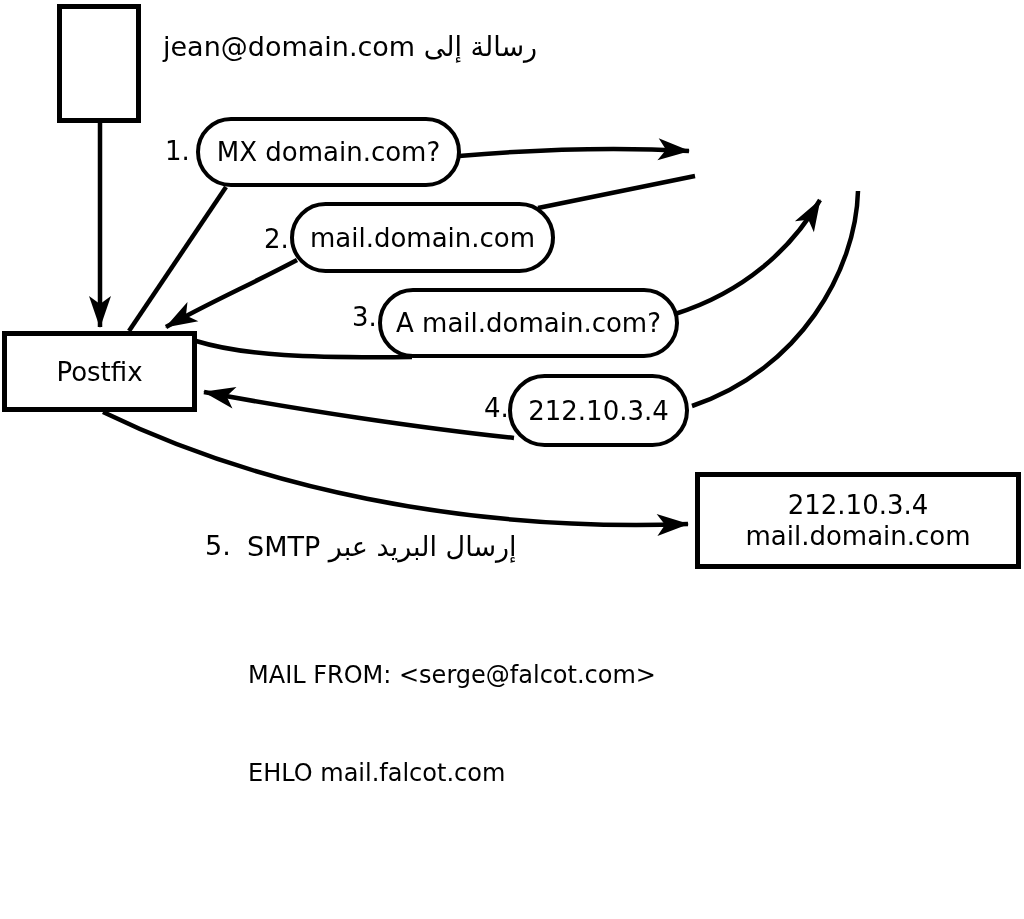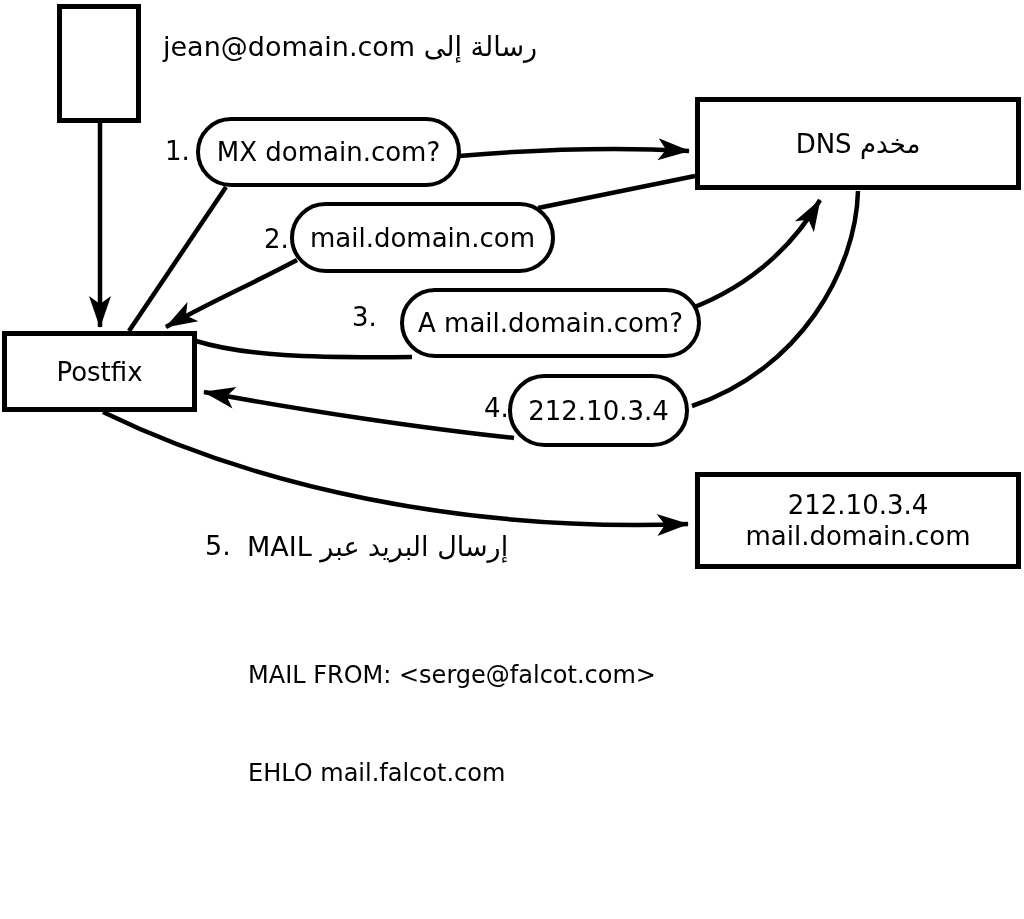--- a/index.html
+++ b/index.html
@@ -59,21 +59,21 @@
     z-index: 3;
     white-space: nowrap;
   }
   #sender-box   { left: 57px;  top: 4px;   width: 84px;  height: 119px; }
   #postfix-box  { left: 2px;   top: 331px; width: 195px; height: 81px;  }
   #dns-box      { left: 695px; top: 97px;  width: 326px; height: 93px;  }
   #result-box   { left: 695px; top: 472px; width: 326px; height: 97px;  }
 
   #pill-1 { left: 196px; top: 117px; width: 265px; height: 70px; }
   #pill-2 { left: 290px; top: 202px; width: 265px; height: 71px; }
-  #pill-3 { left: 400px; top: 288px; width: 301px; height: 70px; }
+  #pill-3 { left: 378px; top: 288px; width: 301px; height: 70px; }
   #pill-4 { left: 508px; top: 374px; width: 181px; height: 73px; }
 
   #num-1 { left: 165px; top: 138px; }
   #num-2 { left: 264px; top: 226px; }
   #num-3 { left: 352px; top: 304px; }
   #num-4 { left: 484px; top: 395px; }
   #num-5 { left: 205px; top: 532px; font-size: 27px; }
 
   #message-label { left: 163px; top: 31px; }
   #step5-label   { left: 247px; top: 531px; }
@@ -131,35 +131,32 @@
   <div id="pill-3" class="pill">
     <span>A mail.domain.com?</span>
   </div>
   <div id="num-3" class="step-num">3.</div>
 
   <div id="pill-4" class="pill">
     <span>212.10.3.4</span>
   </div>
   <div id="num-4" class="step-num">4.</div>
 
-  <div id="dns-box" class="box">
-    <span dir="rtl">مخدم DNS</span>
-  </div>
 
   <div id="postfix-box" class="box">
     <span>Postfix</span>
   </div>
 
   <div id="result-box" class="box column">
     <div>212.10.3.4</div>
     <div>mail.domain.com</div>
   </div>
 
   <div id="num-5" class="step-num">5.</div>
-  <div id="step5-label" class="floating-label" dir="rtl">إرسال البريد عبر MAIL</div>
+  <div id="step5-label" class="floating-label" dir="rtl">إرسال البريد عبر SMTP</div>
 
   <div id="transcript">
     <div class="transcript-line">MAIL FROM: &lt;serge@falcot.com&gt;</div>
     <div class="transcript-line">EHLO mail.falcot.com</div>
     
     
     
     
     
     

